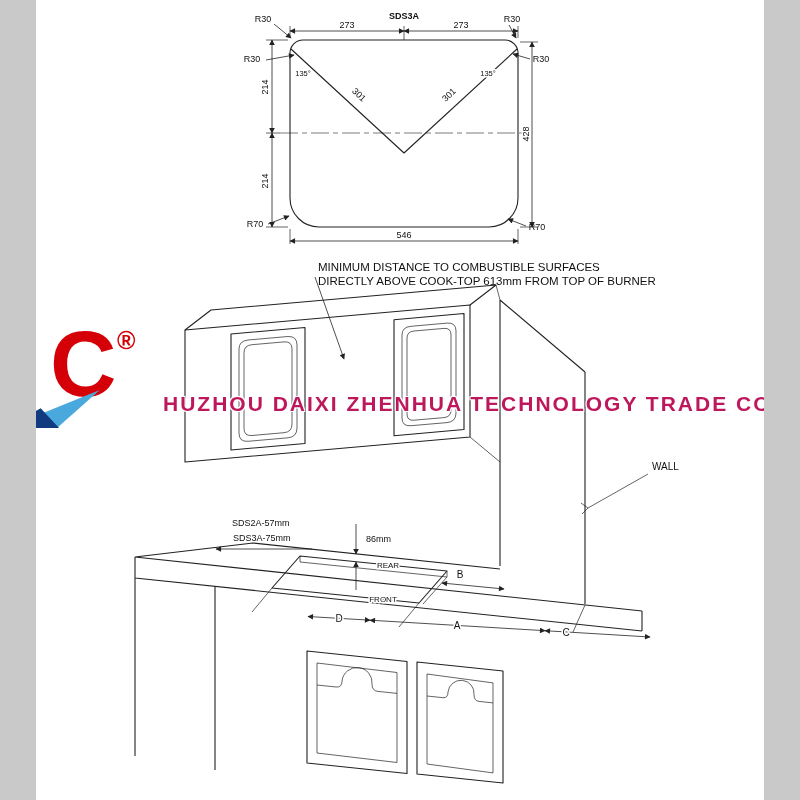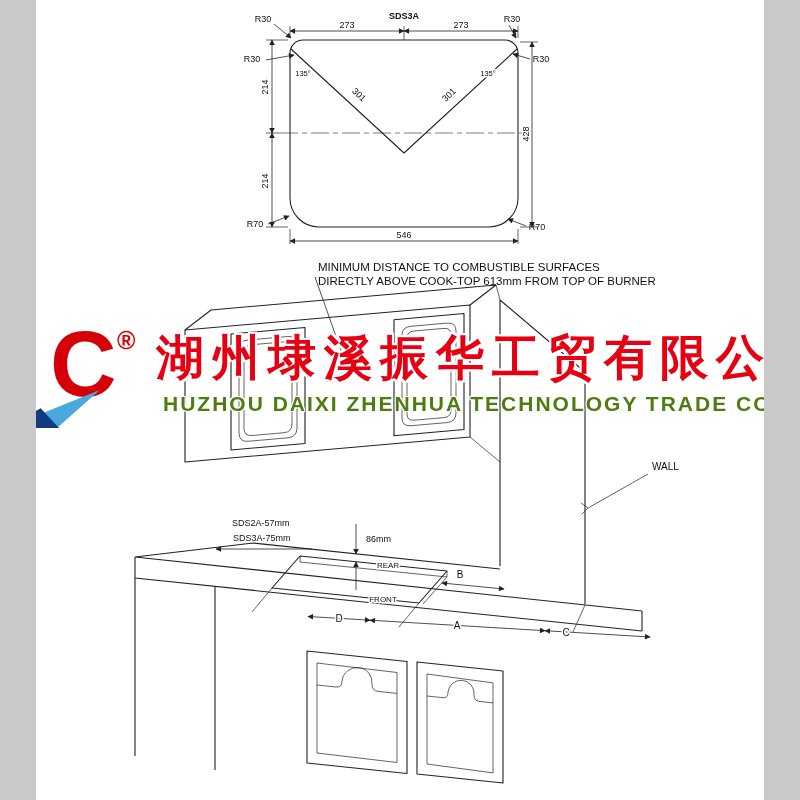--- a/index.html
+++ b/index.html
@@ -31,21 +31,21 @@
   .wm-c { left:50px; top:318px; font-size:92px; font-weight:800; color:#d50007; line-height:1;
           text-shadow:-1px -1px 0 #fff,1px -1px 0 #fff,-1px 1px 0 #fff,1px 1px 0 #fff; }
   .wm-reg { left:117px; top:326px; font-size:25px; font-weight:700; color:#d50007; }
   .wm-tri { left:6px; top:390px; width:102px; height:38px; }
   .wm-tri .tri1 { position:absolute; inset:0; background:#49a8dc;
           clip-path:polygon(0% 100%, 92% 0%, 50% 100%); }
   .wm-tri .tri2 { position:absolute; inset:0; background:#123a80;
           clip-path:polygon(0% 100%, 34% 48%, 52% 100%); }
   .wm-cn { left:156px; top:326px; font-size:48px; font-weight:700; letter-spacing:8px; color:#e60012;
           text-shadow:-2px -2px 0 #fff,2px -2px 0 #fff,-2px 2px 0 #fff,2px 2px 0 #fff; }
-  .wm-en { left:163px; top:392px; font-size:21px; font-weight:700; letter-spacing:2px; color:#4d7c0f;
+  .wm-en { left:163px; top:392px; font-size:21px; font-weight:700; letter-spacing:2px; color:#be185d;
           text-shadow:-1px -1px 0 #fff,1px -1px 0 #fff,-1px 1px 0 #fff,1px 1px 0 #fff; }
 </style>
 </head>
 <body>
 
 <div class="stage">
   <div class="side-bar side-left"></div>
   <div class="side-bar side-right"></div>
 
   <svg class="drawing" width="800" height="800" viewBox="0 0 800 800">
@@ -174,15 +174,14 @@
                Q 474 700.9 479 701.4 L 493 702.9"></path>
     </g>
   </svg>
 
   <div class="wm wm-c">C</div>
   <div class="wm wm-reg">®</div>
   <div class="wm wm-tri">
     <div class="tri1"></div>
     <div class="tri2"></div>
   </div>
-  <div class="wm wm-cn">湖州埭溪振华工贸有限公</div>
   <div class="wm wm-en">HUZHOU DAIXI ZHENHUA TECHNOLOGY TRADE CO</div>
 </div>
 
 </body></html>

